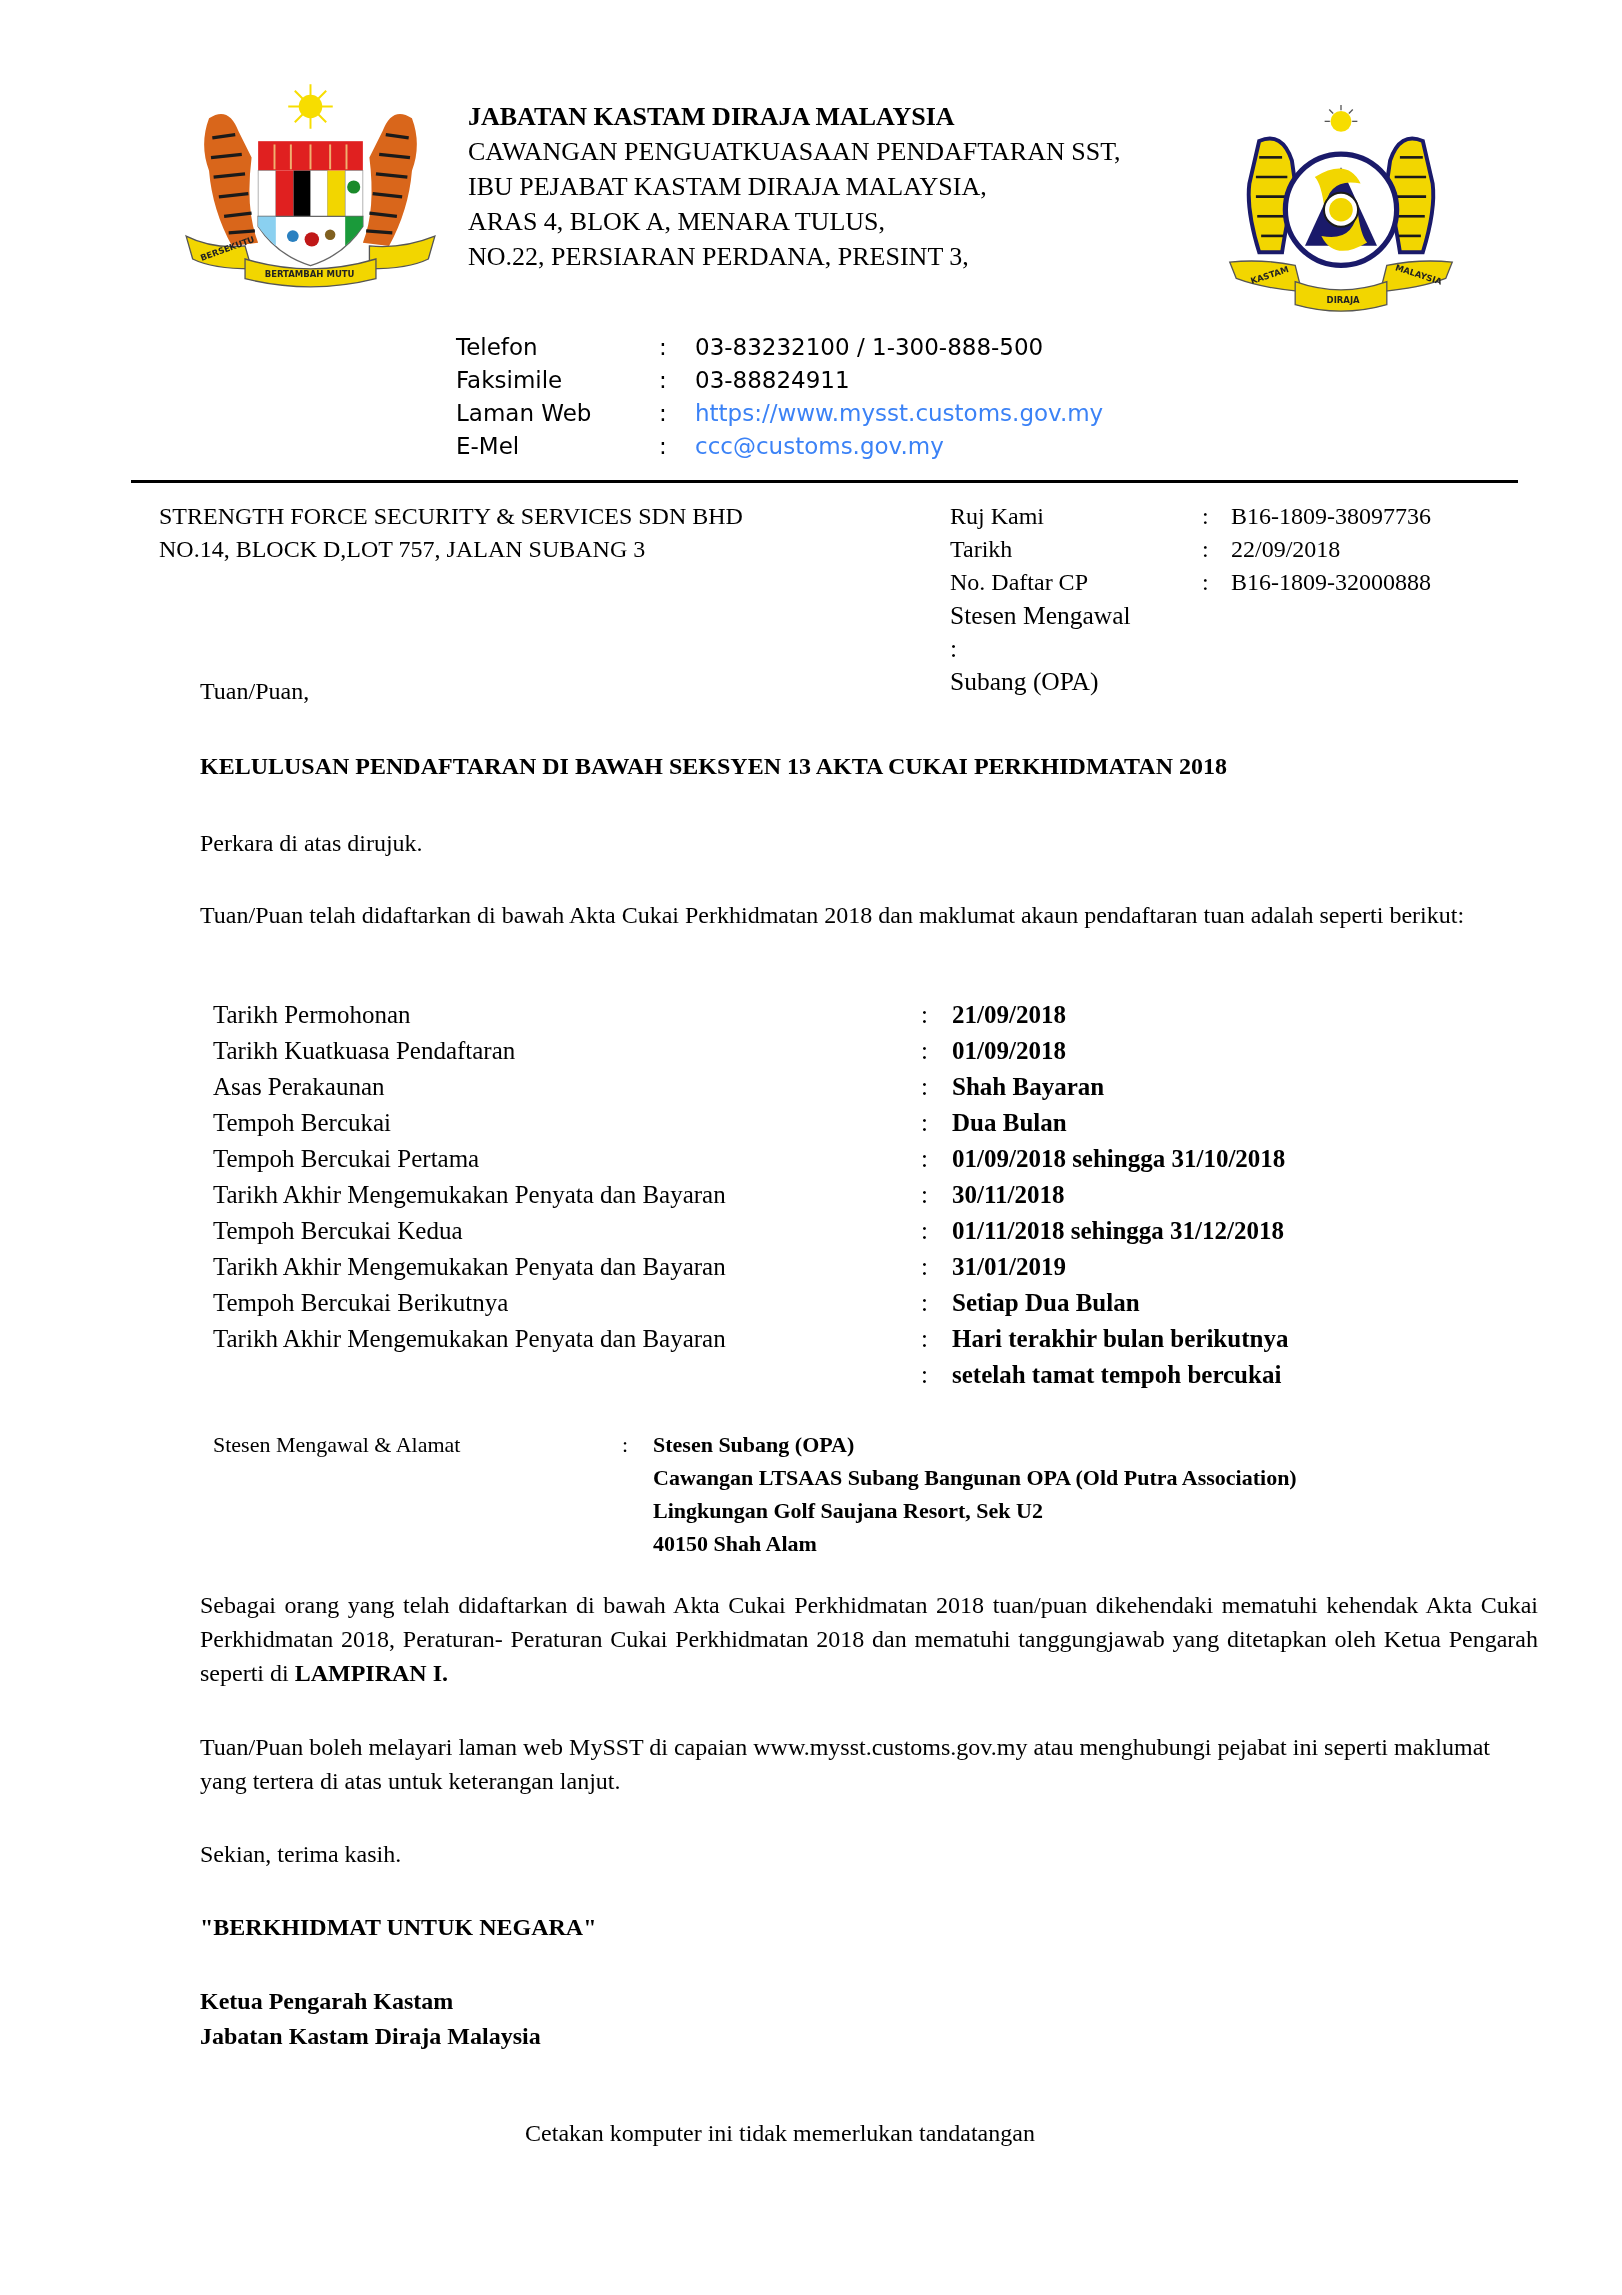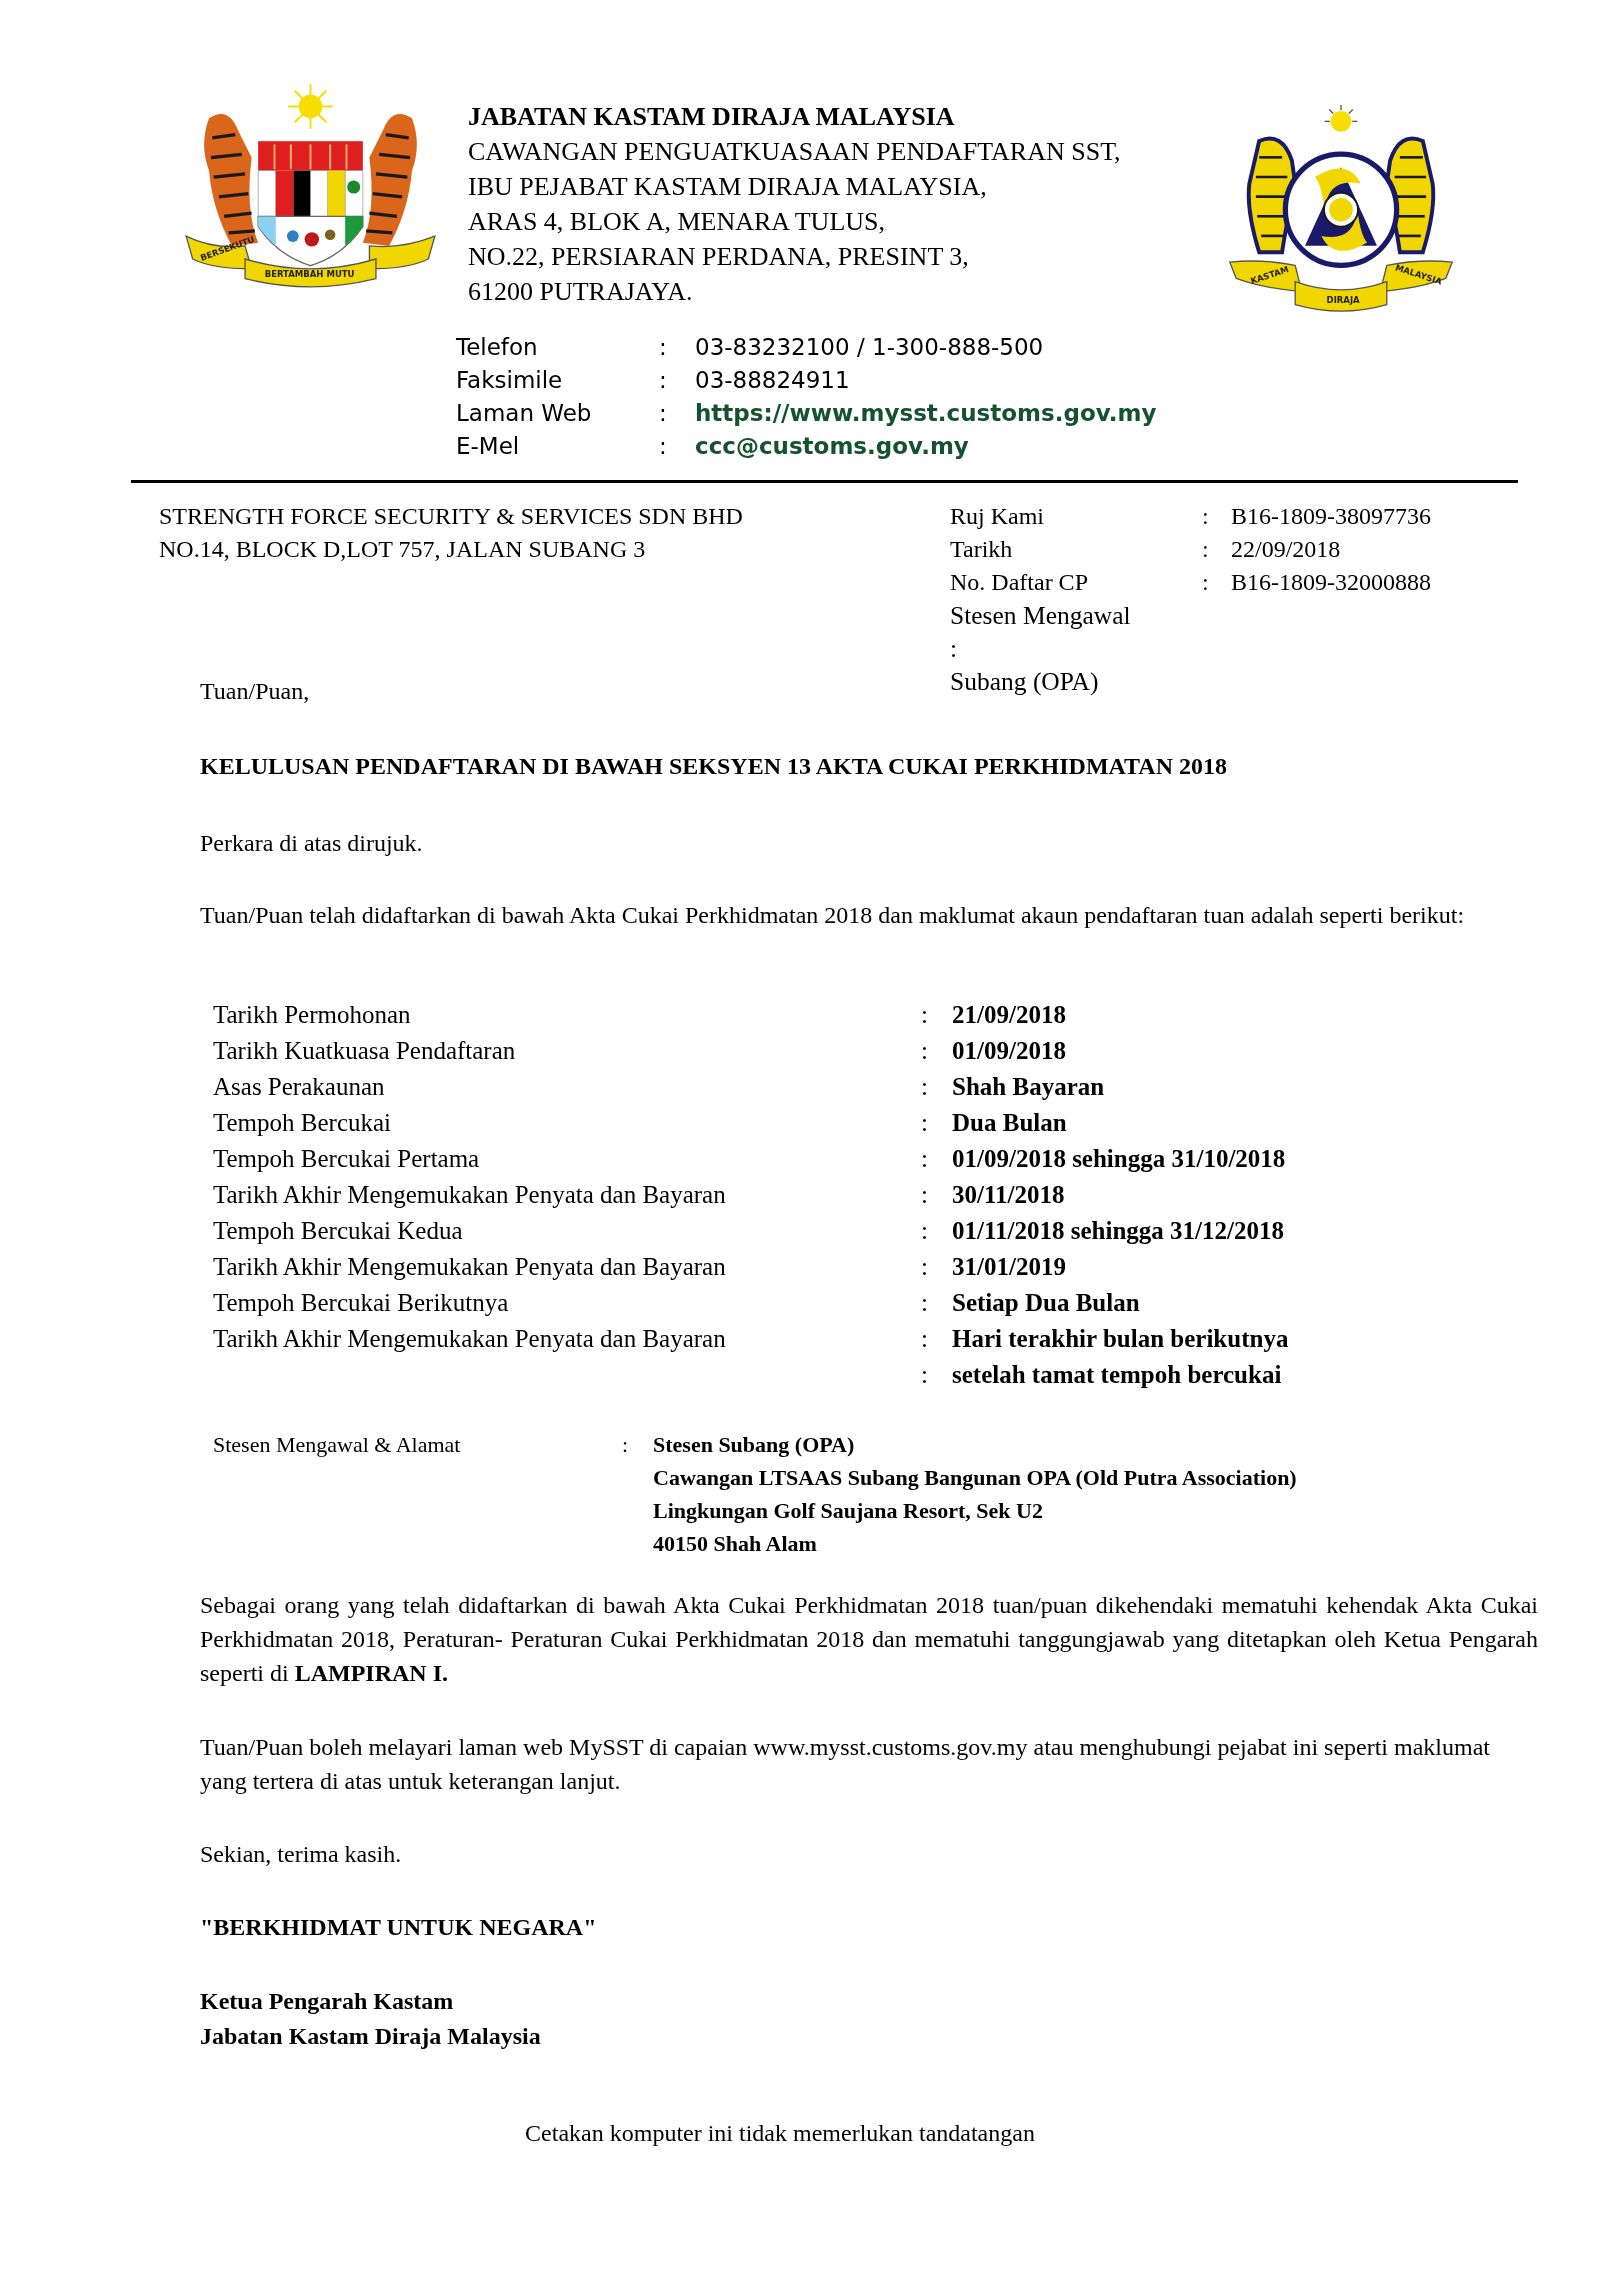--- a/index.html
+++ b/index.html
@@ -12,21 +12,21 @@
   
   #logo-left { left:173px; top:79px; width:275px; height:216px; }
   #logo-right { left:1210px; top:105px; width:262px; height:216px; }
   .org-lines { left:468px; top:99px; font-size:26px; line-height:35px; }
   .org-lines div { white-space:nowrap; }
   .org-lines .bold { font-weight:bold; }
   .contact { left:456px; top:331px; font-size:23px; line-height:33px; }
   .contact .row { display:flex; white-space:nowrap; }
   .contact .lbl { width:203px; }
   .contact .col { width:36px; }
-  .contact .link { color:#14532d;font-weight:bold; }
+  .contact .link { color:#3b82f6; }
 
   .rule { left:131px; top:480px; width:1387px; height:3.3px; background:#000; }
 
   
   .recipient { left:159px; top:500px; font-size:24px; line-height:33px; white-space:nowrap; }
   .ref { left:950px; top:500px; font-size:24px; line-height:33px; }
   .ref .row { display:flex; white-space:nowrap; }
   .ref .lbl { width:252px; }
   .ref .col { width:29px; }
 
@@ -170,21 +170,20 @@
     <text x="280" y="258" font-size="13" font-family="DejaVu Sans, sans-serif" font-weight="bold" fill="#222" transform="rotate(18 300 262)">MALAYSIA</text>
   </g>
 </svg>
 
 <div class="abs org-lines serif">
   <div class="bold">JABATAN KASTAM DIRAJA MALAYSIA</div>
   <div>CAWANGAN PENGUATKUASAAN PENDAFTARAN SST,</div>
   <div>IBU PEJABAT KASTAM DIRAJA MALAYSIA,</div>
   <div>ARAS 4, BLOK A, MENARA TULUS,</div>
   <div>NO.22, PERSIARAN PERDANA, PRESINT 3,</div>
-  <div>61200 PUTRAJAYA.</div>
 </div>
 
 <div class="abs contact sans">
   <div class="row">
     <span class="lbl">Telefon</span>
     <span class="col">:</span>
     <span>03-83232100 / 1-300-888-500</span>
   </div>
   <div class="row">
     <span class="lbl">Faksimile</span>

